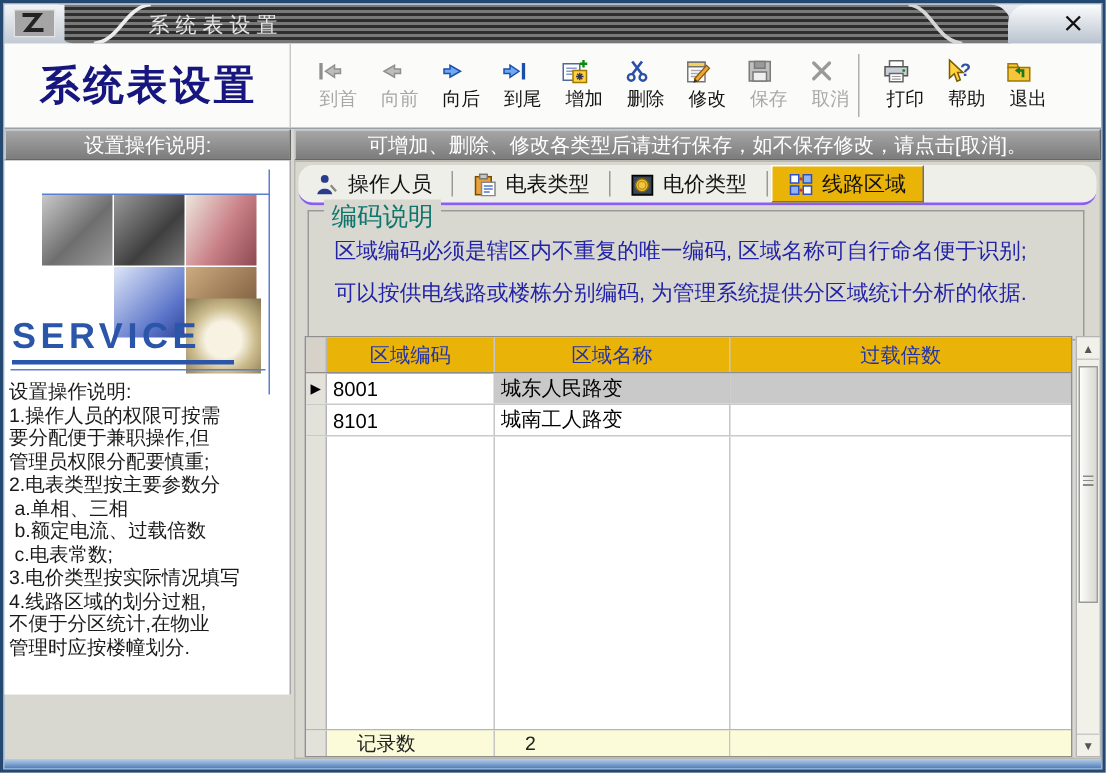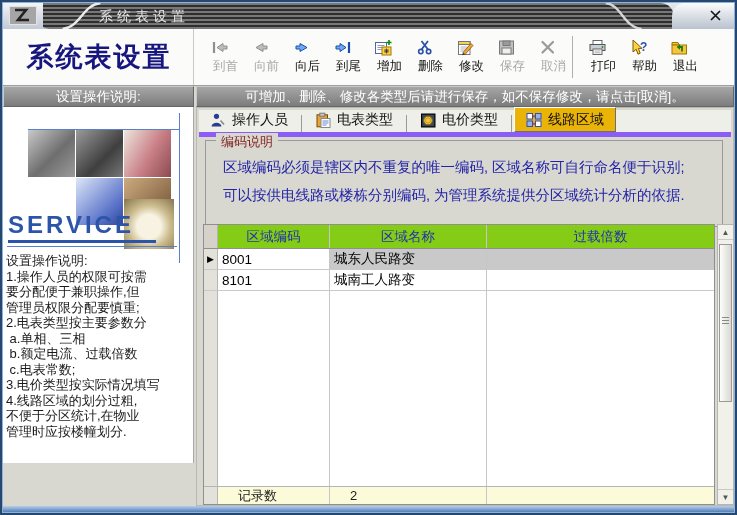--- a/index.html
+++ b/index.html
@@ -61,44 +61,44 @@
              font-size:24px; letter-spacing:3px; }
   .service-underline { position:absolute; left:5px; top:133px; width:148px; height:3px; background:#2B55A8; }
   .instructions { position:absolute; left:3px; top:146px; width:200px; font-size:13px;
                   line-height:15.5px; color:#1A1A1A; }
   .instructions div { white-space:pre; overflow:hidden; }
 
   
   .main { position:absolute; left:194px; top:105px; right:1px; height:399px; background:#D8D8D0;
           border:1px solid #B9B9B1; }
   .tabs { position:absolute; left:2px; top:2px; right:2px; height:27px; background:#EFEFE9;
-          display:flex; align-items:flex-end; border-bottom:5px solid #8b5cf6; }
+          display:flex; align-items:center; border-bottom:2px solid #8b5cf6;border-radius:10px; }
   .tab { height:25px; display:flex; align-items:center; gap:6px; padding:0 11px; font-size:14px;
          color:#111; cursor:pointer; }
   .tab.active { background:#eab308; border:1px solid; border-color:#FFFFFF #6E6E6E #6E6E6E #FFFFFF; }
   .tabsep { width:1px; height:17px; background:#9A9A9A; margin:0 2px; }
 
   .groupbox { position:absolute; left:8px; top:32px; right:10px; height:87px;
               border:1px solid #9A9A9A; }
   .gb-label { position:absolute; left:10px; top:-8px; background:#D8D8D0; padding:0 5px;
-              font-size:13px; color:#7f1d1d; }
+              font-size:17px; color:#0f766e; }
   .gb-line { position:absolute; left:17px; right:4px; font-size:14.5px; color:#2323A8; white-space:nowrap; overflow:hidden; }
   .gb-line.l1 { top:17px; }
   .gb-line.l2 { top:45px; }
 
   
   .tbl { position:absolute; left:6px; top:116px; width:512px; height:281px; background:#FFFFFF;
          border:1px solid #8F8F8F; display:flex; flex-direction:column; font-size:13.5px; }
   .trow { display:flex; }
   .c0 { width:14px; background:#E2E2DA; border-right:1px solid #B5B5B5; flex:none;
         display:flex; align-items:center; justify-content:center; }
   .c1 { width:112px; border-right:1px solid #C6C6C6; flex:none; }
   .c2 { width:157px; border-right:1px solid #C6C6C6; flex:none; }
   .c3 { flex:1; }
-  .thead { height:24px; background:#84cc16; border-bottom:1px solid #8F8F8F; color:#2233AA; }
+  .thead { height:24px; background:#eab308; border-bottom:1px solid #8F8F8F; color:#2233AA; }
   .thead .c0 { background:#D6D2CA; }
   .thead .hc { display:flex; align-items:center; justify-content:center; }
   .drow { height:21px; border-bottom:1px solid #C9C9C9; color:#000; }
   .drow .cell { display:flex; align-items:center; padding-left:4px; }
   .drow.sel .c2, .drow.sel .c3 { background:#C9C9C9; }
   .rowmark { font-size:9px; color:#000; line-height:1; }
   .tfill { flex:1; }
   .tfoot { height:18px; background:#FBFBD9; border-top:1px solid #B5B5B5; color:#222; font-size:13px; }
   .tfoot .cell { display:flex; align-items:center; padding-left:20px; background:#FBFBD9; }
   .tfoot .c0 { background:#E2E2DA; }

